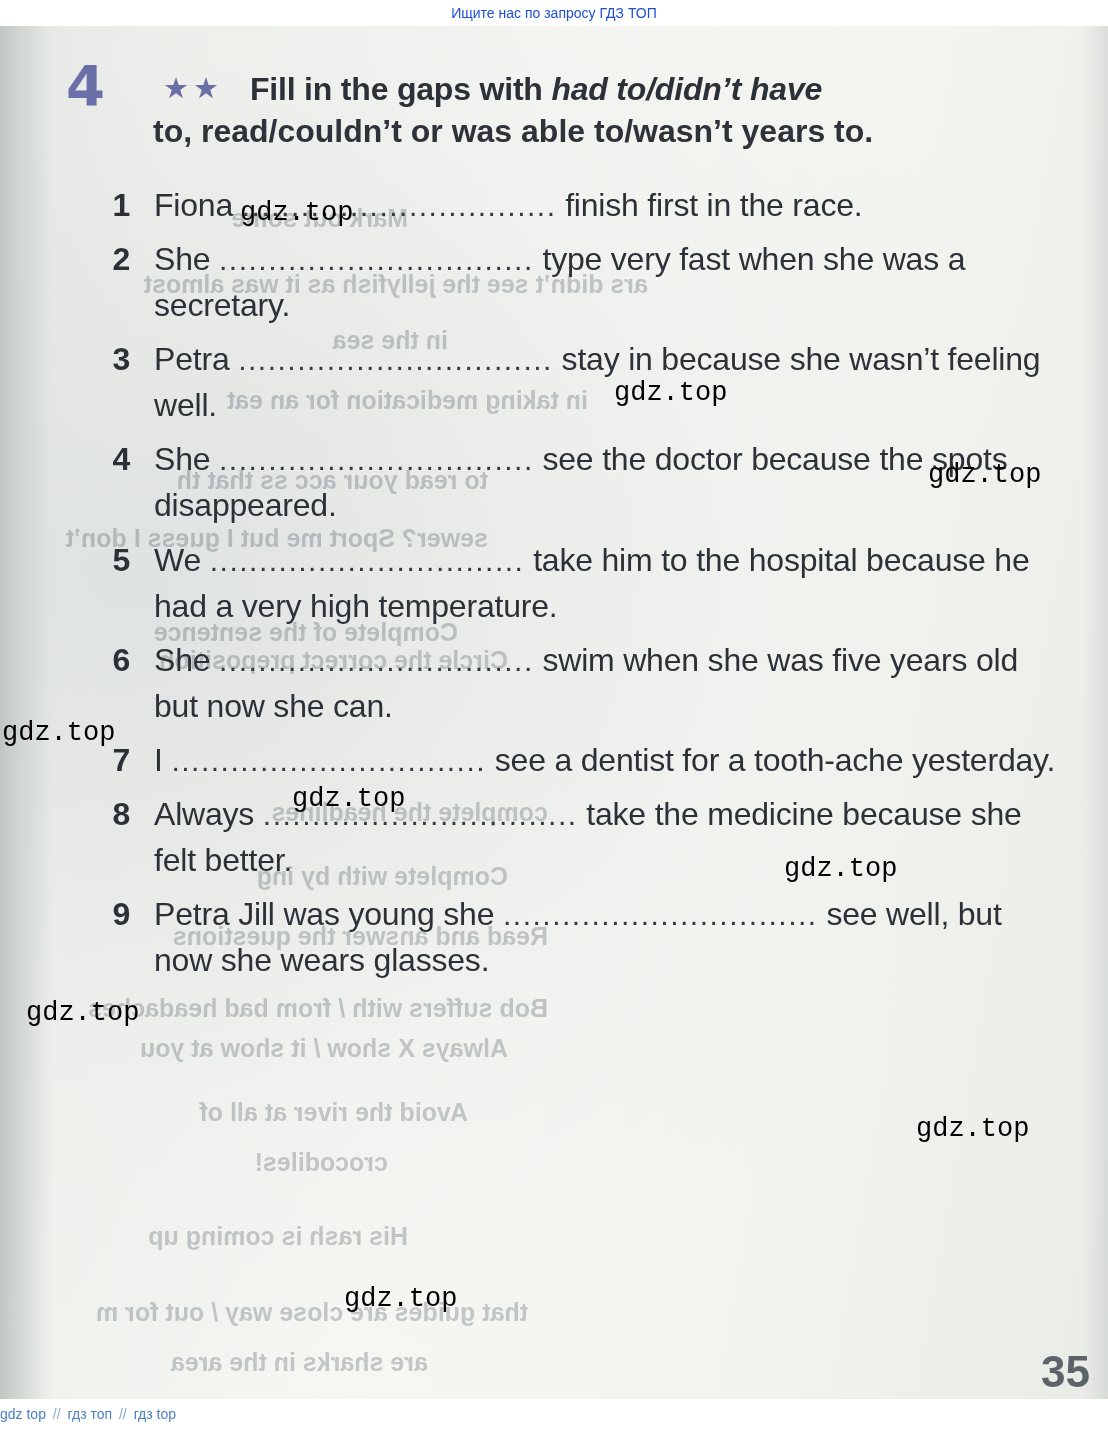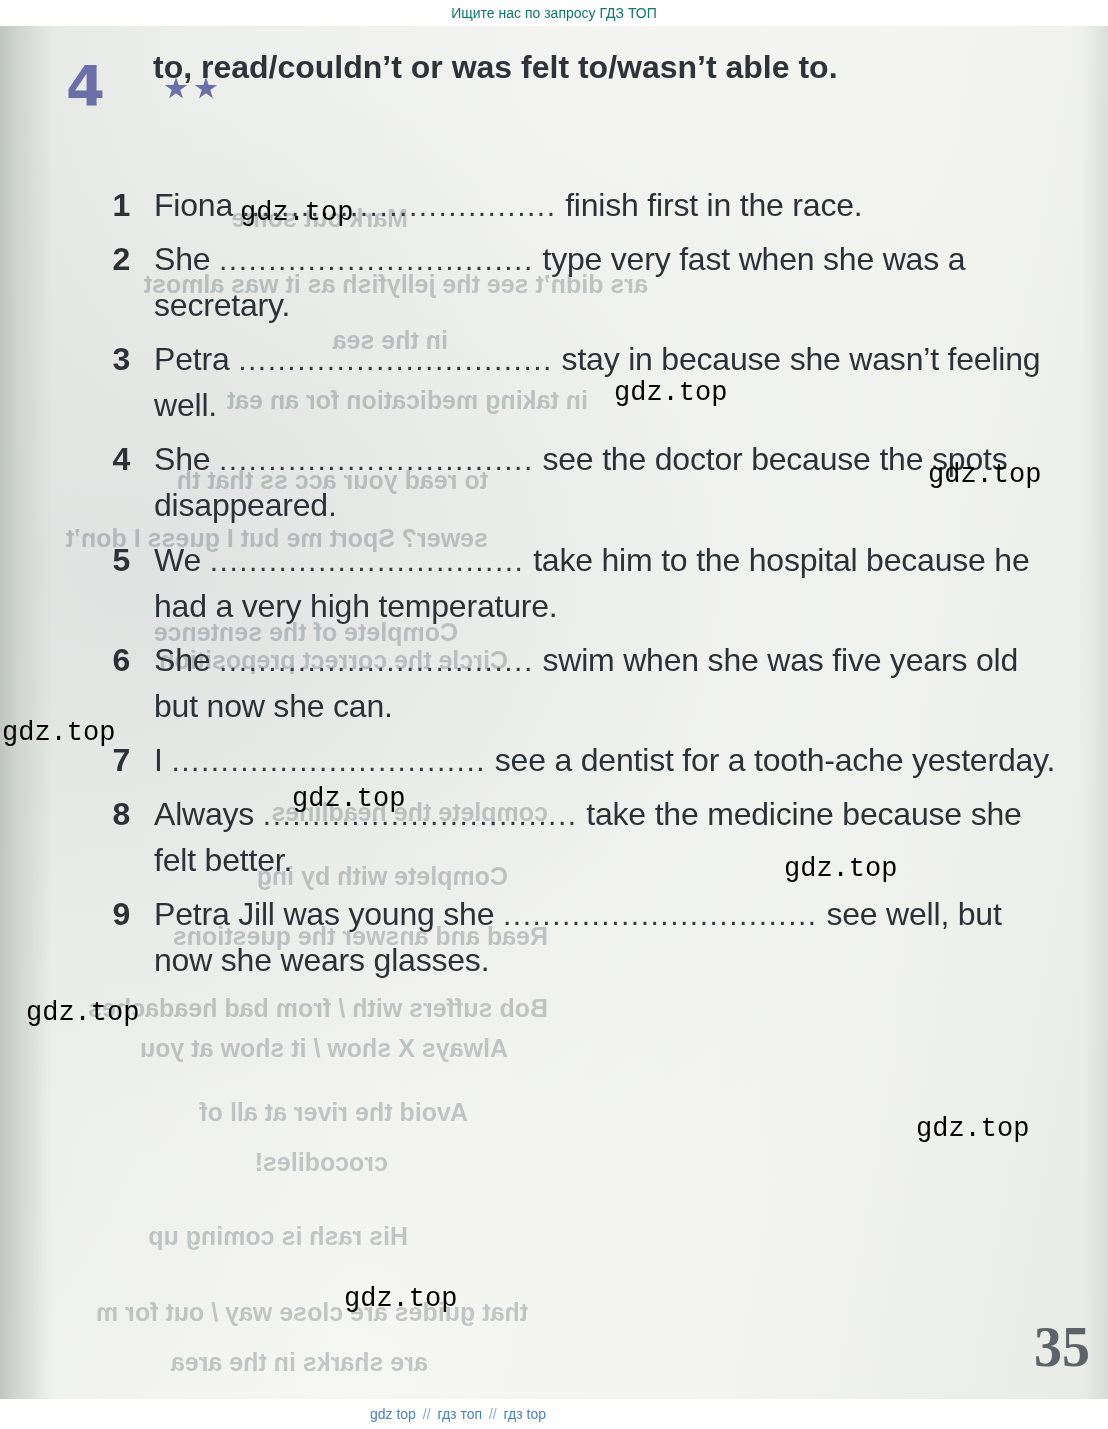--- a/index.html
+++ b/index.html
@@ -15,36 +15,36 @@
     position: relative;
   }
 
   
   .top-banner {
     position: absolute;
     top: 0; left: 0;
     width: 1108px;
     height: 26px;
     background: #ffffff;
-    color: #0f766e;
+    color: #1d4ed8;
     font-size: 14px;
     line-height: 26px;
     text-align: center;
     z-index: 40;
   }
   .bottom-banner {
     position: absolute;
     bottom: 0; left: 0;
     width: 916px;
     height: 30px;
     background: #ffffff;
     color: #4a7fc1;
     font-size: 14px;
     line-height: 30px;
-    text-align: center;
+    text-align: left;
     z-index: 40;
   }
   .bottom-banner .sep { color: #8aa8cc; padding: 0 3px; }
 
   
   .page {
     position: absolute;
     top: 26px; left: 0;
     width: 1108px;
     height: 1373px;
@@ -176,26 +176,26 @@
     color: #000000;
     font-size: 27px;
     font-family: Liberation Mono, monospace;
     white-space: nowrap;
     pointer-events: none;
   }
 
   .page-no {
     position: absolute;
     right: 18px;
-    bottom: 20px;
+    bottom: 2px;
     z-index: 10;
-    font-size: 56px;
+    font-size: 44px;
     font-weight: 700;
     color: #5c6469;
-    font-family: Liberation Serif, serif;
+    font-family: Liberation Sans, sans-serif;
   }
 </style>
 </head>
 <body>
 
 <div class="top-banner">Ищите нас по запросу ГДЗ ТОП</div>
 
 <div class="page">
 
   <div class="bleed" id="bleed-layer">
@@ -217,21 +217,22 @@
       <div class="bl" style="left: 700px; top: 1196px;">His rash is coming up</div>
       <div class="bl" style="left: 580px; top: 1272px;">that guides are close way / out for m</div>
       <div class="bl" style="left: 680px; top: 1322px;">are sharks in the area</div>
     </div>
 
   <div class="content">
 
     <div class="ex-head">
       <div class="ex-num">4</div>
       <div class="stars">★★</div>
-      <p class="ex-title-l2"><span class="ital">to, read/couldn’t </span><span>or </span><span class="ital">was felt to/wasn’t able to.</span></p>
+      <p class="ex-title"><span>Fill in the gaps with </span><span class="ital">had to/didn’t have</span></p>
+      <p class="ex-title-l2"><span class="ital">to, read/couldn’t </span><span>or </span><span class="ital">was able to/wasn’t years to.</span></p>
     </div>
 
     <ol class="items" id="items-list">
         <li><span class="idx">1</span><span>Fiona </span><span class="gap">................................</span><span> finish first in the race.</span></li>
         <li><span class="idx">2</span><span>She </span><span class="gap">................................</span><span> type very fast when she was a secretary.</span></li>
         <li><span class="idx">3</span><span>Petra </span><span class="gap">................................</span><span> stay in because she wasn’t feeling well.</span></li>
         <li><span class="idx">4</span><span>She </span><span class="gap">................................</span><span> see the doctor because the spots disappeared.</span></li>
         <li><span class="idx">5</span><span>We </span><span class="gap">................................</span><span> take him to the hospital because he had a very high temperature.</span></li>
         <li><span class="idx">6</span><span>She </span><span class="gap">................................</span><span> swim when she was five years old but now she can.</span></li>
         <li><span class="idx">7</span><span>I </span><span class="gap">................................</span><span> see a dentist for a tooth-ache yesterday.</span></li>

